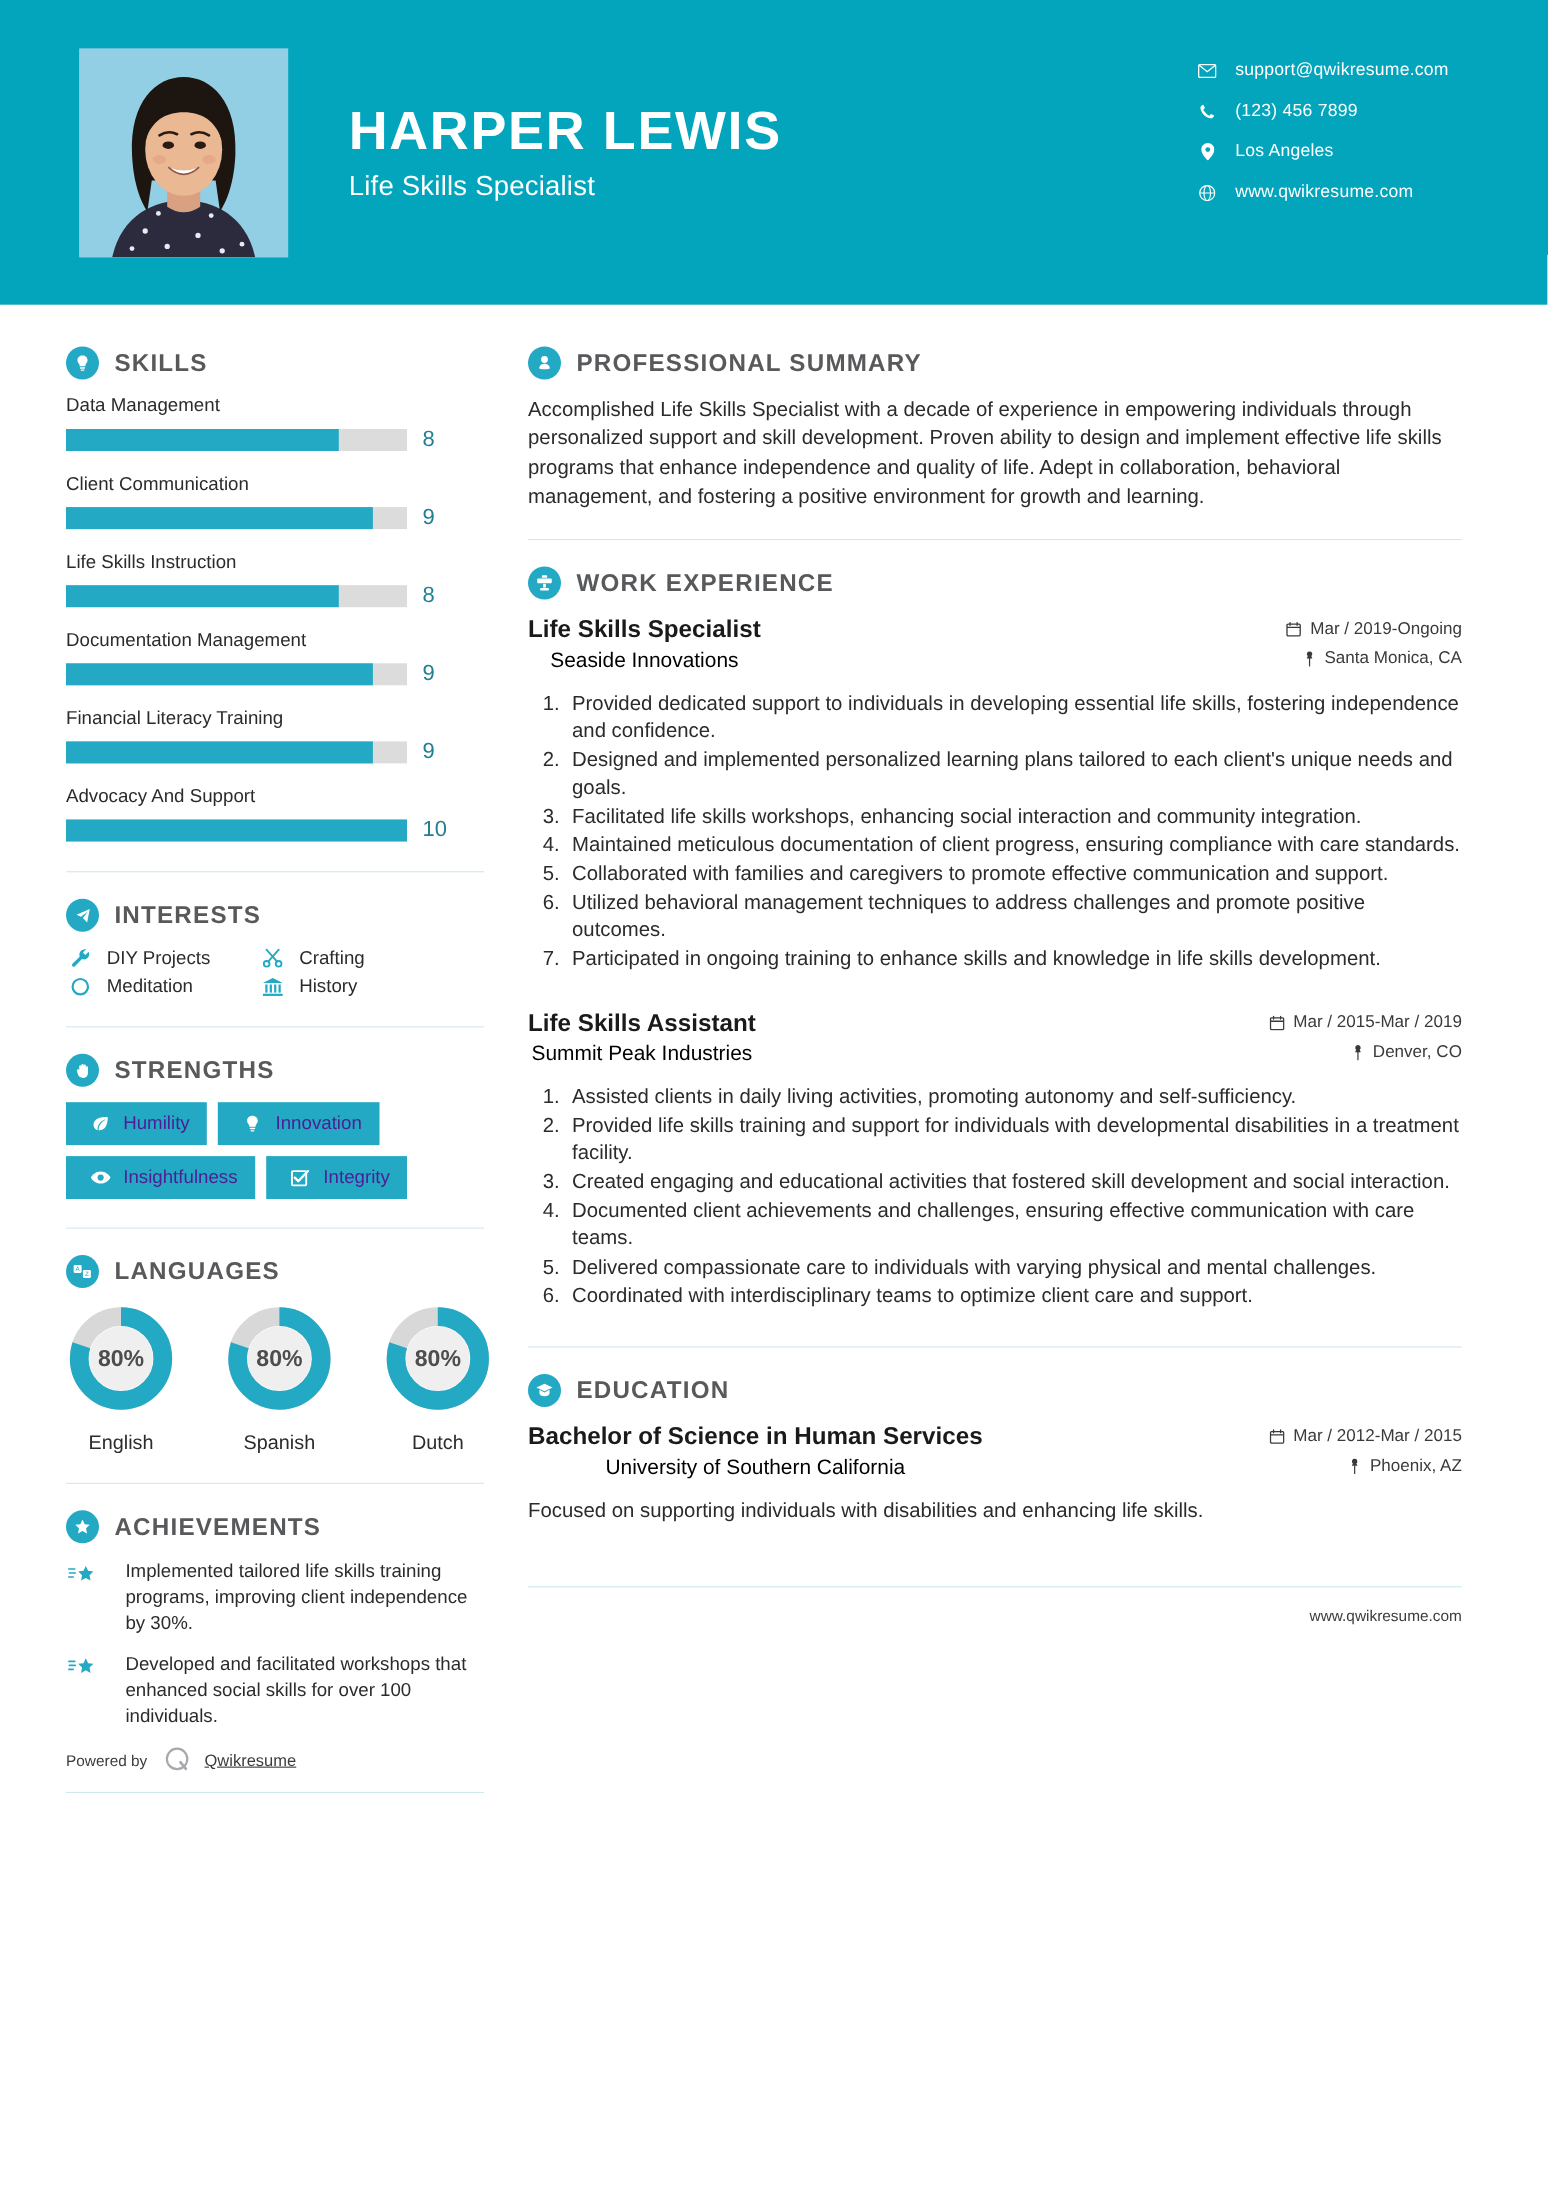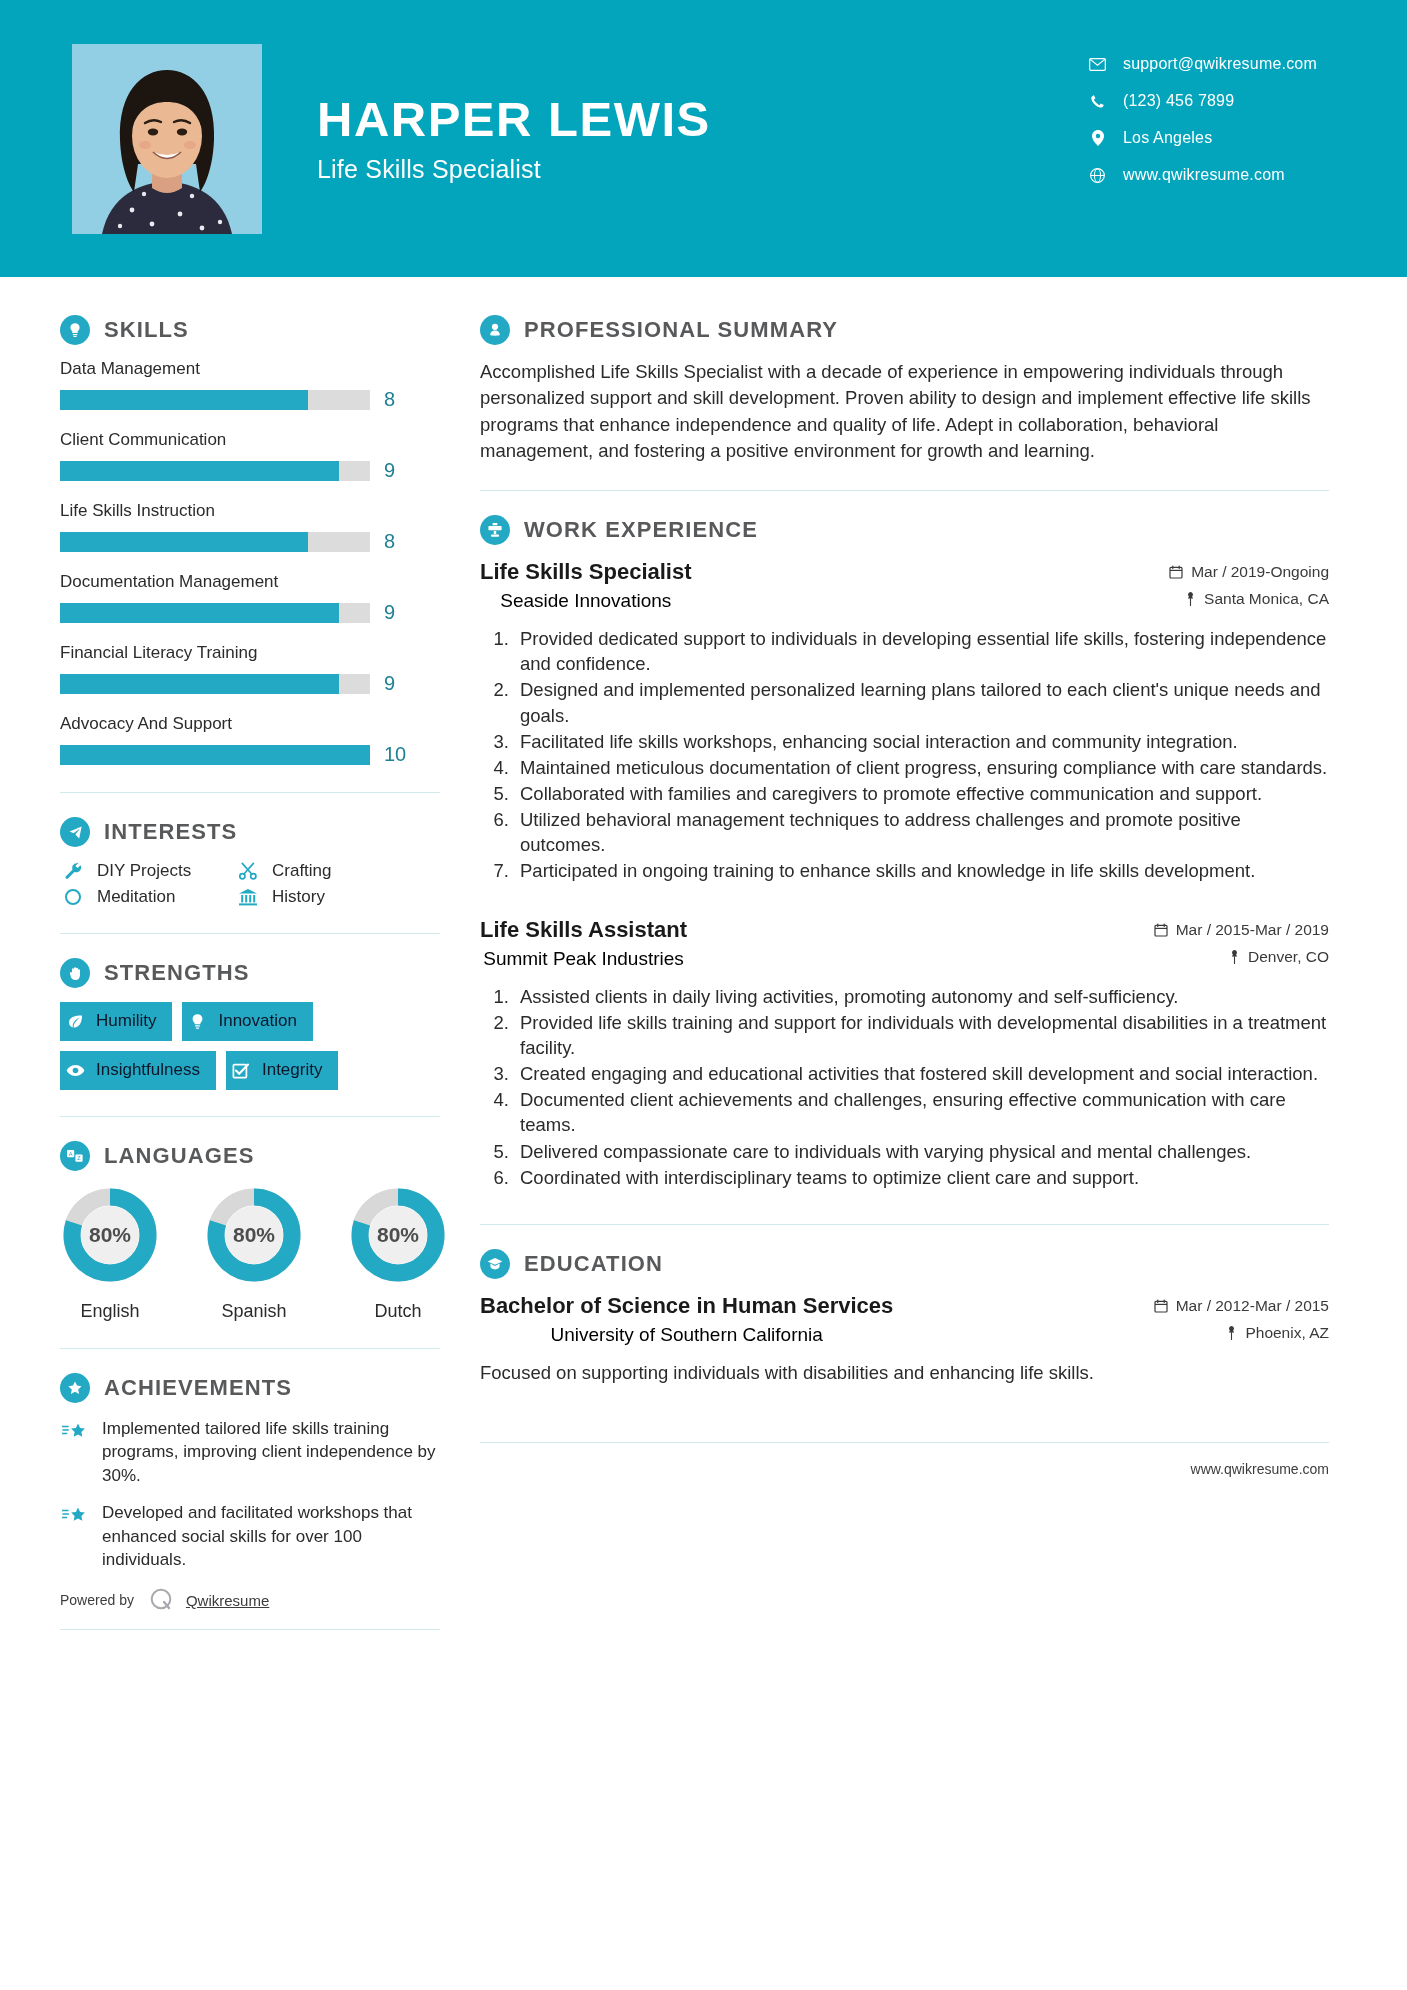--- a/index.html
+++ b/index.html
@@ -162,23 +162,23 @@
 
   
   .strength-wrap {
     display: flex;
     flex-wrap: wrap;
     gap: 10px;
     max-width: 340px;
   }
   .chip {
     background: #24a9c4;
-    color: #0f172a;
+    color: #4c1d95;
     font-size: 17px;
-    padding: 9px 16px 10px 4px;
+    padding: 9px 16px 10px 20px;
     display: inline-flex;
     align-items: center;
   }
   .chip .ic {
     width: 22px; margin-right: 10px;
     display: inline-flex; justify-content: center; flex: none;
   }
 
   
   .lang-wrap {
@@ -200,20 +200,21 @@
     font-size: 21px;
     font-weight: bold;
     fill: #4d4d4d;
   }
 
   
   .ach {
     display: flex;
     margin-bottom: 14px;
     align-items: flex-start;
+    gap: 12px;
   }
   .ach .ic {
     width: 30px; margin-right: 12px; flex: none; padding-top: 4px;
     display: inline-flex; justify-content: center;
   }
   .ach-text {
     font-size: 17px;
     color: #2b2b2b;
     line-height: 1.38;
   }

